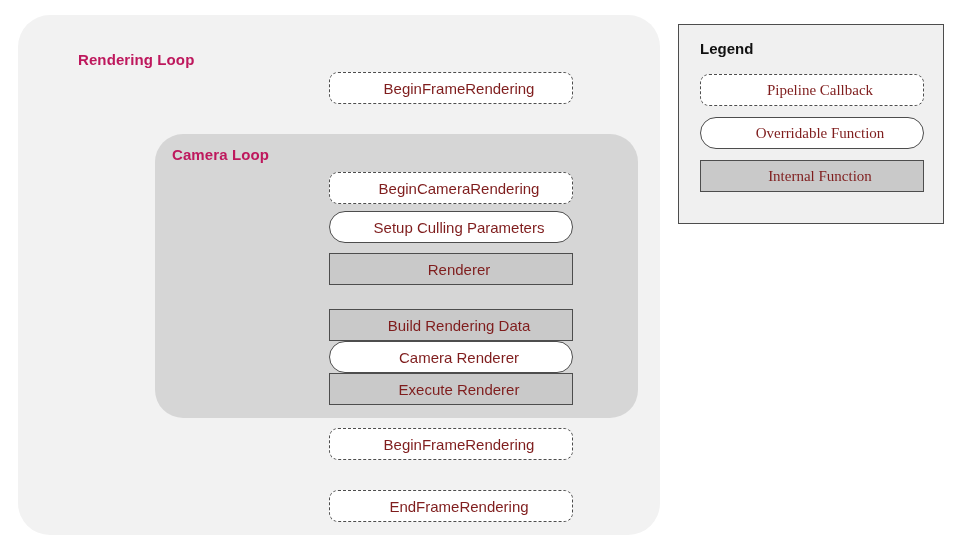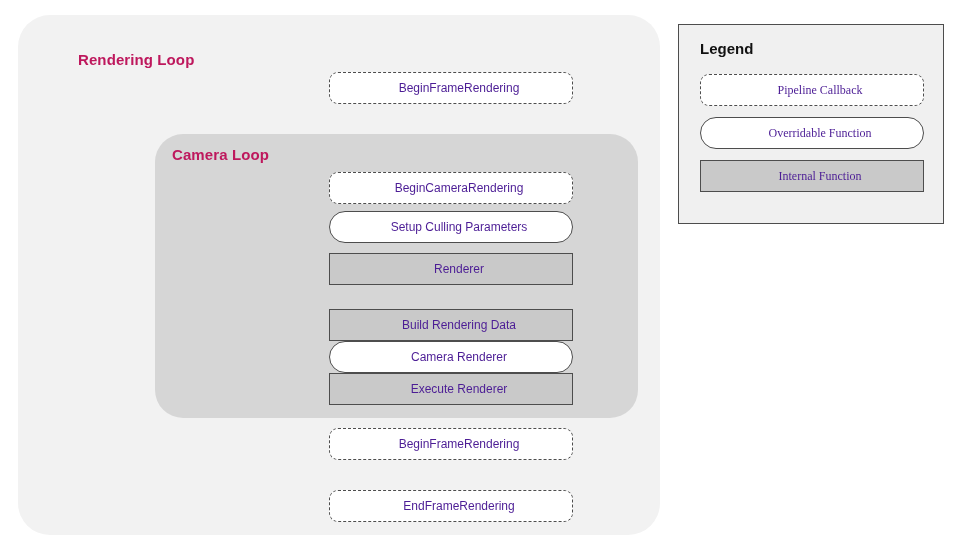--- a/index.html
+++ b/index.html
@@ -66,22 +66,22 @@
   
   .node {
     position: absolute;
     left: 329px;
     width: 244px;
     height: 32px;
     box-sizing: border-box;
     display: flex;
     align-items: center;
     justify-content: center;
-    font-size: 12px;
-    color: #4c1d95;
+    font-size: 15px;
+    color: #7f1d1d;
     white-space: nowrap;
     padding-left: 16px;
   }
 
   
   .node.callback {
     background: #ffffff;
     border: 1.5px dashed #4d4d4d;
     border-radius: 9px;
   }

